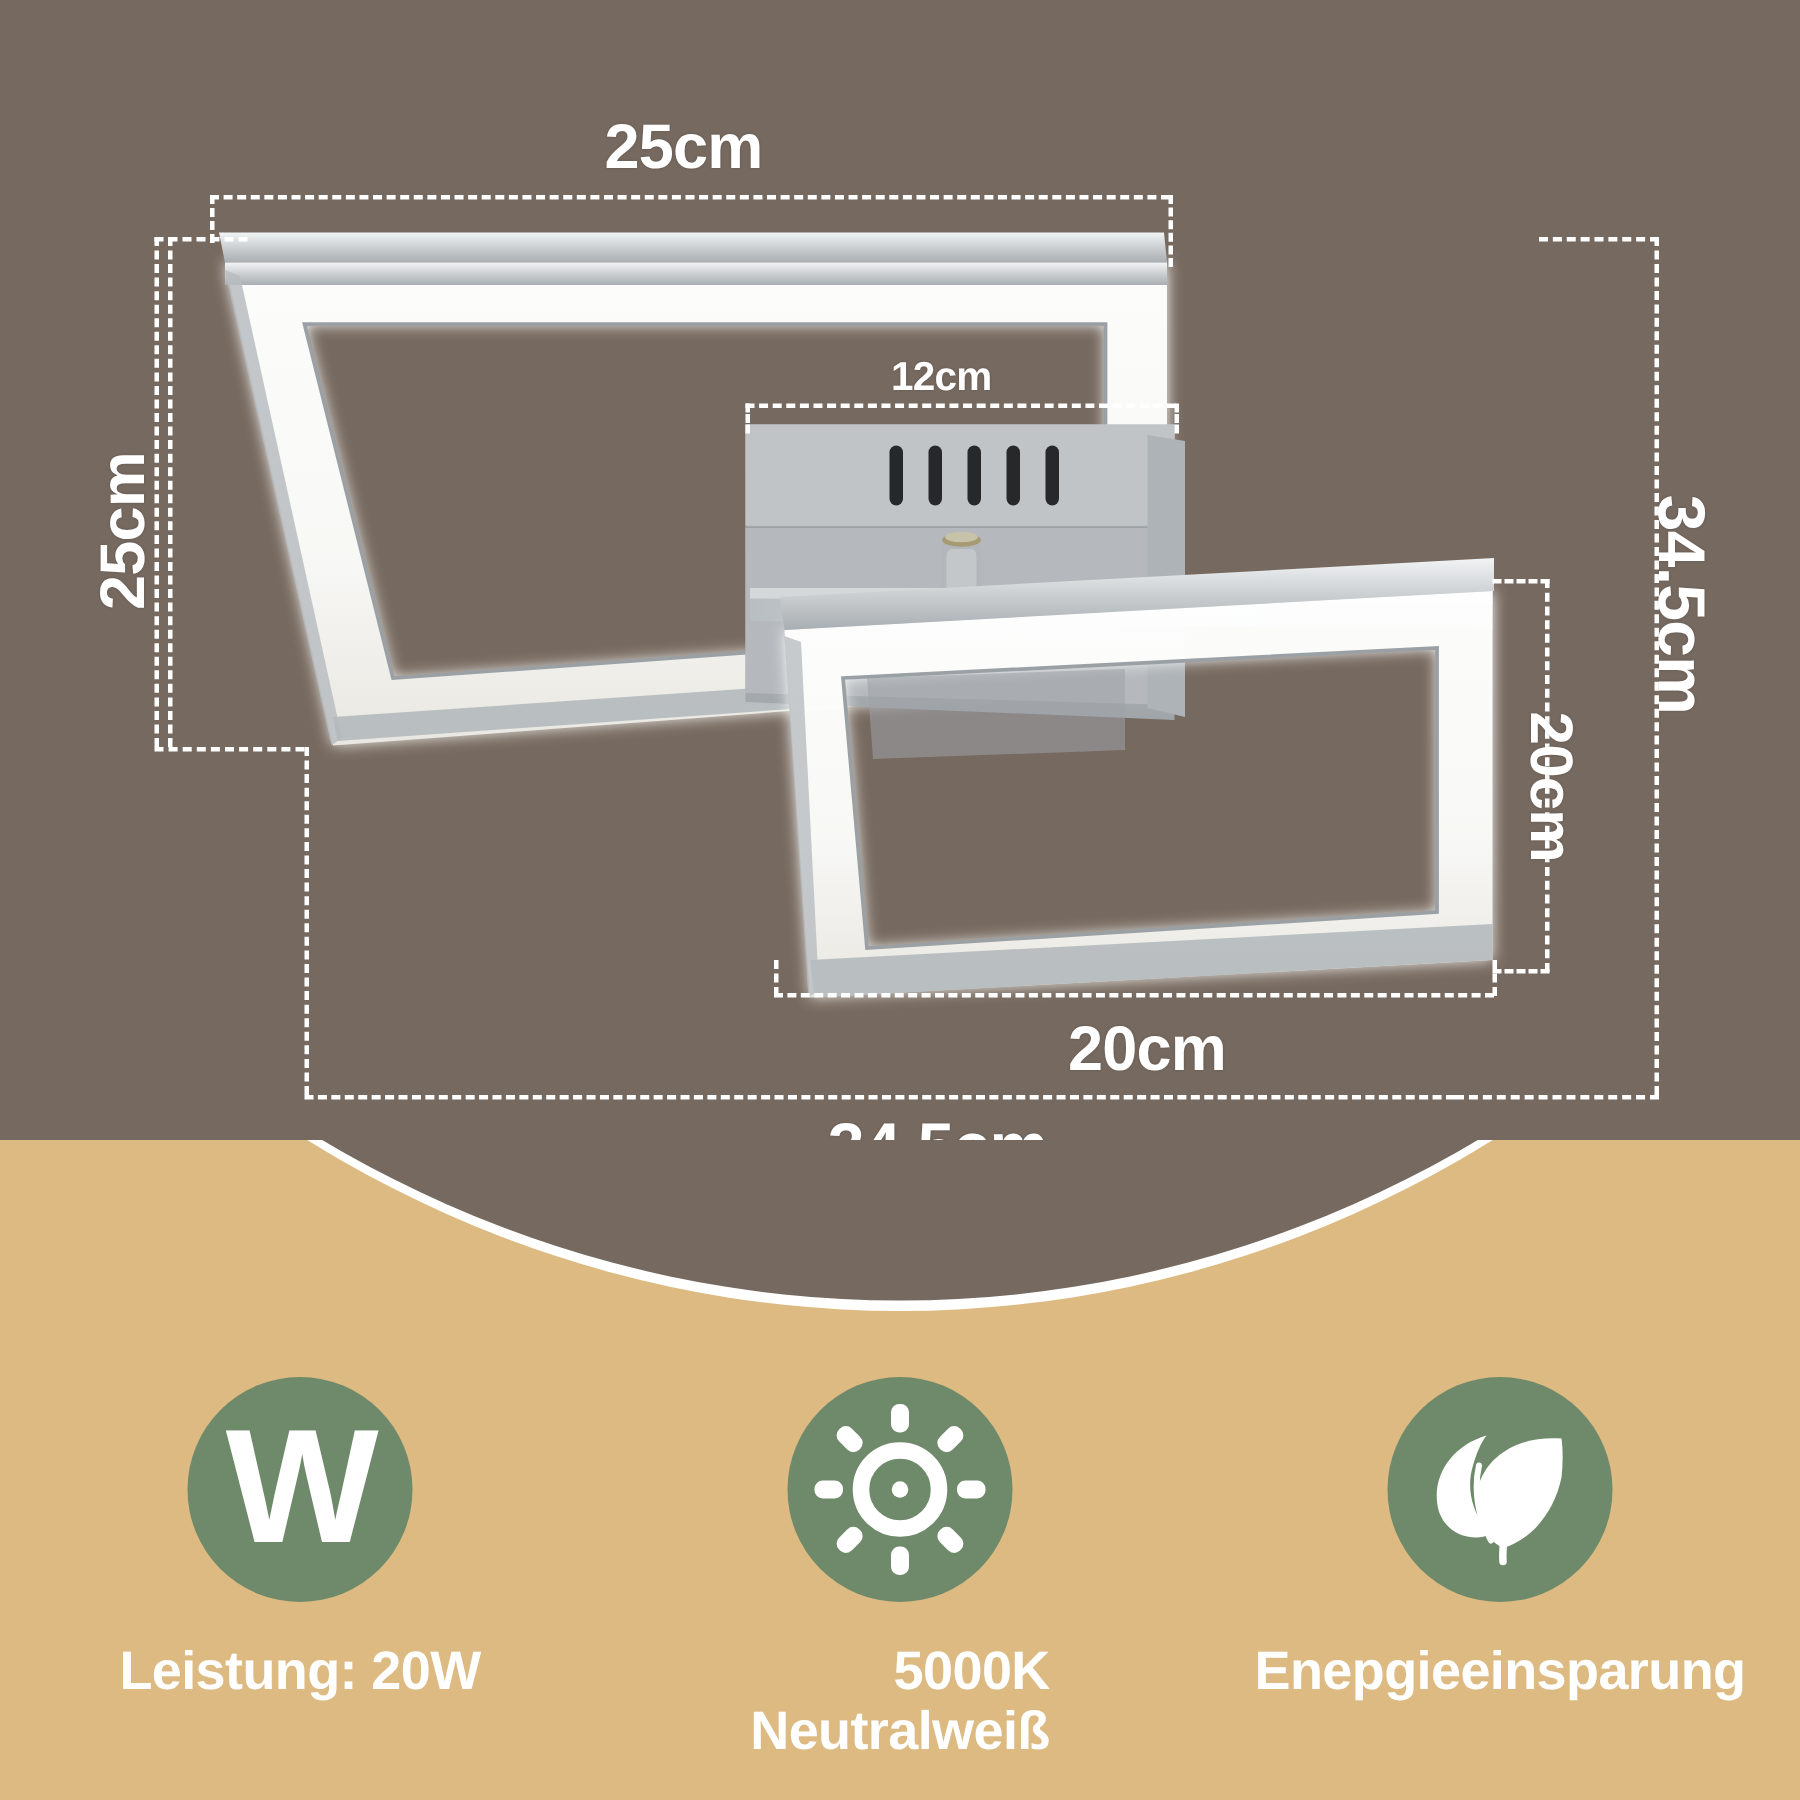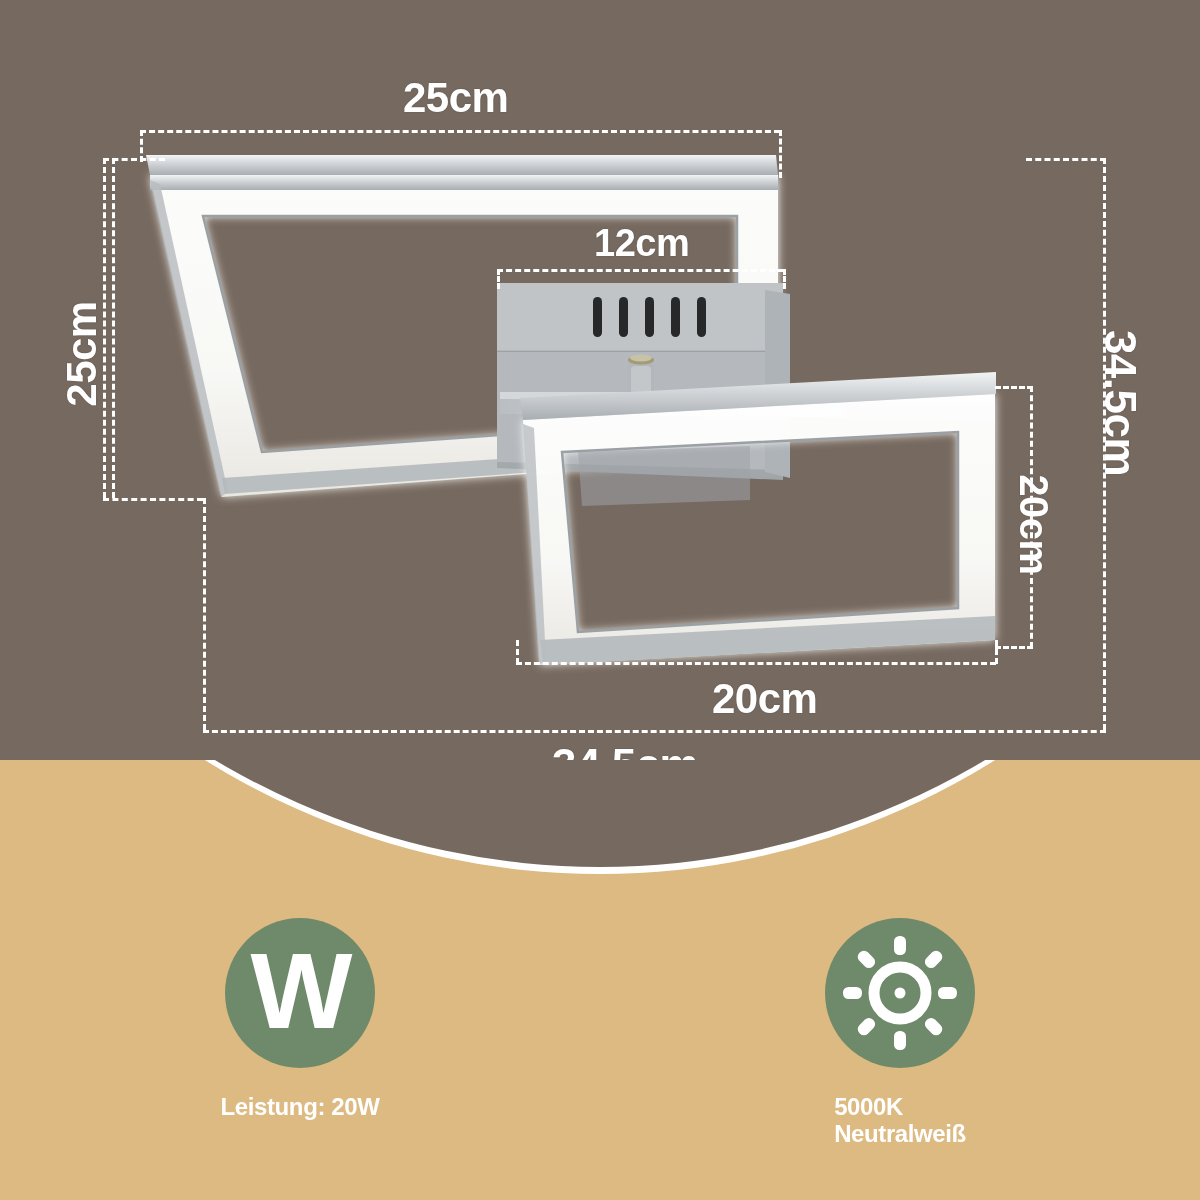--- a/index.html
+++ b/index.html
@@ -100,23 +100,23 @@
     border-radius: 50%;
     background: #6f8a6a;
     display: flex;
     align-items: center;
     justify-content: center;
     position: relative;
   }
   .feature-label {
     margin-top: 26px;
     color: #ffffff;
-    font-size: 24px;
+    font-size: 36px;
     font-weight: bold;
-    text-align: left;
+    text-align: right;
     line-height: 1.12;
     letter-spacing: -0.4px;
     white-space: pre-line;
   }
   .wattage-glyph {
     color: #ffffff;
     font-size: 108px;
     font-weight: bold;
     line-height: 1;
     letter-spacing: -3px;
@@ -251,21 +251,21 @@
     <div class="dash-h" style="left:995px; top:386px; width:38px;"></div>
     <div class="dash-h" style="left:995px; top:646px; width:38px;"></div>
     <div class="dash-h" style="left:516px; top:662px; width:480px;"></div>
     <div class="dash-v" style="left:516px; top:640px; height:24px;"></div>
     <div class="dash-v" style="left:995px; top:640px; height:24px;"></div>
 
     <div class="dim-label" style="left:403px; top:74px; font-size:42px;">25cm</div>
 
     <div class="dim-label" style="left:12px; top:330px; font-size:42px; transform:rotate(-90deg); transform-origin:center center; width:140px; text-align:center;">25cm</div>
 
-    <div class="dim-label" style="left:594px; top:222px; font-size:38px;">12cm</div>
+    <div class="dim-label" style="left:594px; top:236px; font-size:27px;">12cm</div>
 
     <div class="dim-label" style="left:968px; top:502px; font-size:40px; transform:rotate(90deg); transform-origin:center center; width:130px; text-align:center;">20cm</div>
 
     <div class="dim-label" style="left:712px; top:675px; font-size:42px;">20cm</div>
 
     <div class="dim-label" style="left:1030px; top:378px; font-size:44px; transform:rotate(90deg); transform-origin:center center; width:180px; text-align:center;">34.5cm</div>
 
     <div class="dim-label" style="left:552px; top:740px; font-size:44px;">34.5cm</div>
   </div>
 
@@ -297,15 +297,29 @@
             <rect x="52" y="96" width="12" height="19" rx="5.5" transform="rotate(45 58 58)"></rect>
             <rect x="1" y="52" width="19" height="12" rx="5.5" transform="rotate(45 58 58)"></rect>
             <rect x="96" y="52" width="19" height="12" rx="5.5" transform="rotate(45 58 58)"></rect>
           </g>
         </svg>
       </div>
       <div class="feature-label">5000K
 Neutralweiß</div>
     </div>
 
+    <div class="feature">
+      <div class="feature-circle">
+        <svg width="112" height="112" viewBox="0 0 112 112">
+
+          <path fill="#ffffff" d="M47,20 C26,26 12,44 14,64 C15,78 26,88 40,88 C44,88 47,87 50,85 C38,74 33,56 38,40 C40,33 43,25 47,20 Z"></path>
+
+          <path fill="#ffffff" d="M97,22 C70,20 49,32 42,52 C36,70 44,88 58,95 C76,90 92,72 97,48 C98,39 98,29 97,22 Z"></path>
+
+          <path stroke="#ffffff" stroke-width="5" stroke-linecap="round" fill="none" d="M58,104 C57,86 62,62 92,27"></path>
+          <path stroke="#ffffff" stroke-width="4" stroke-linecap="round" fill="none" d="M50,90 C42,76 38,58 42,40"></path>
+        </svg>
+      </div>
+      <div class="feature-label">Enepgieeinsparung</div>
+    </div>
   </div>
 
 </div>
 
 </body></html>

